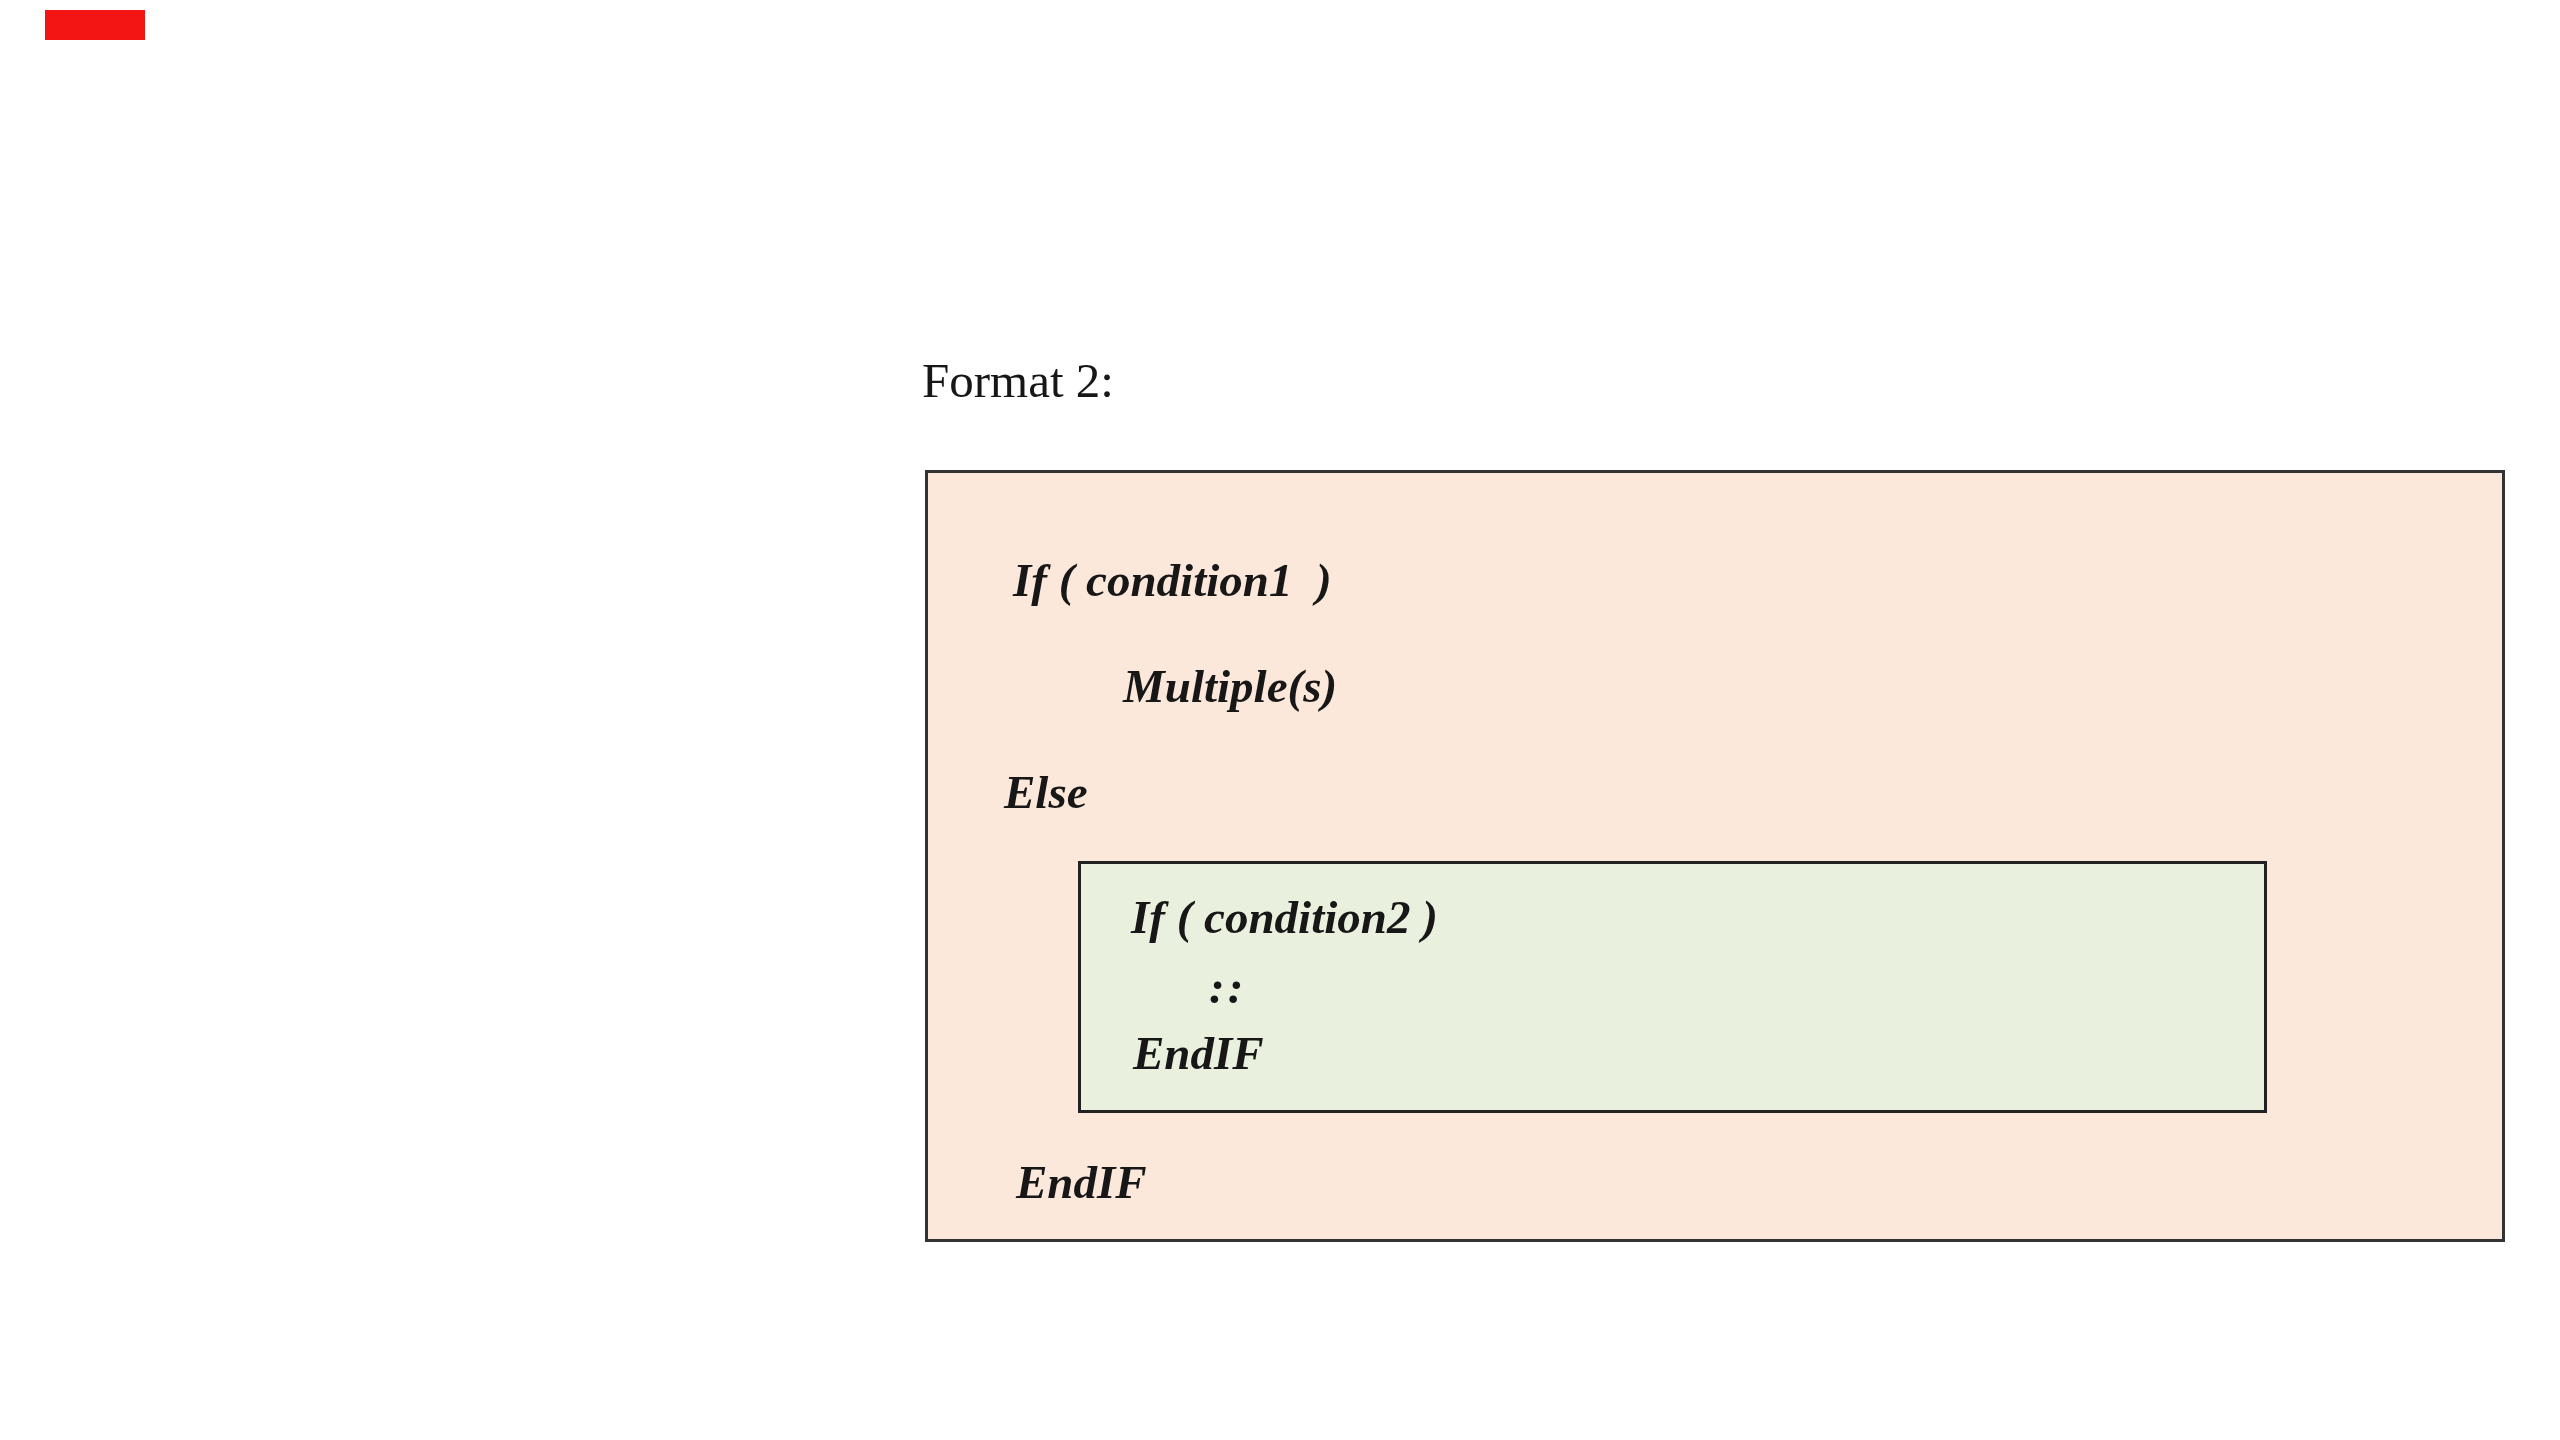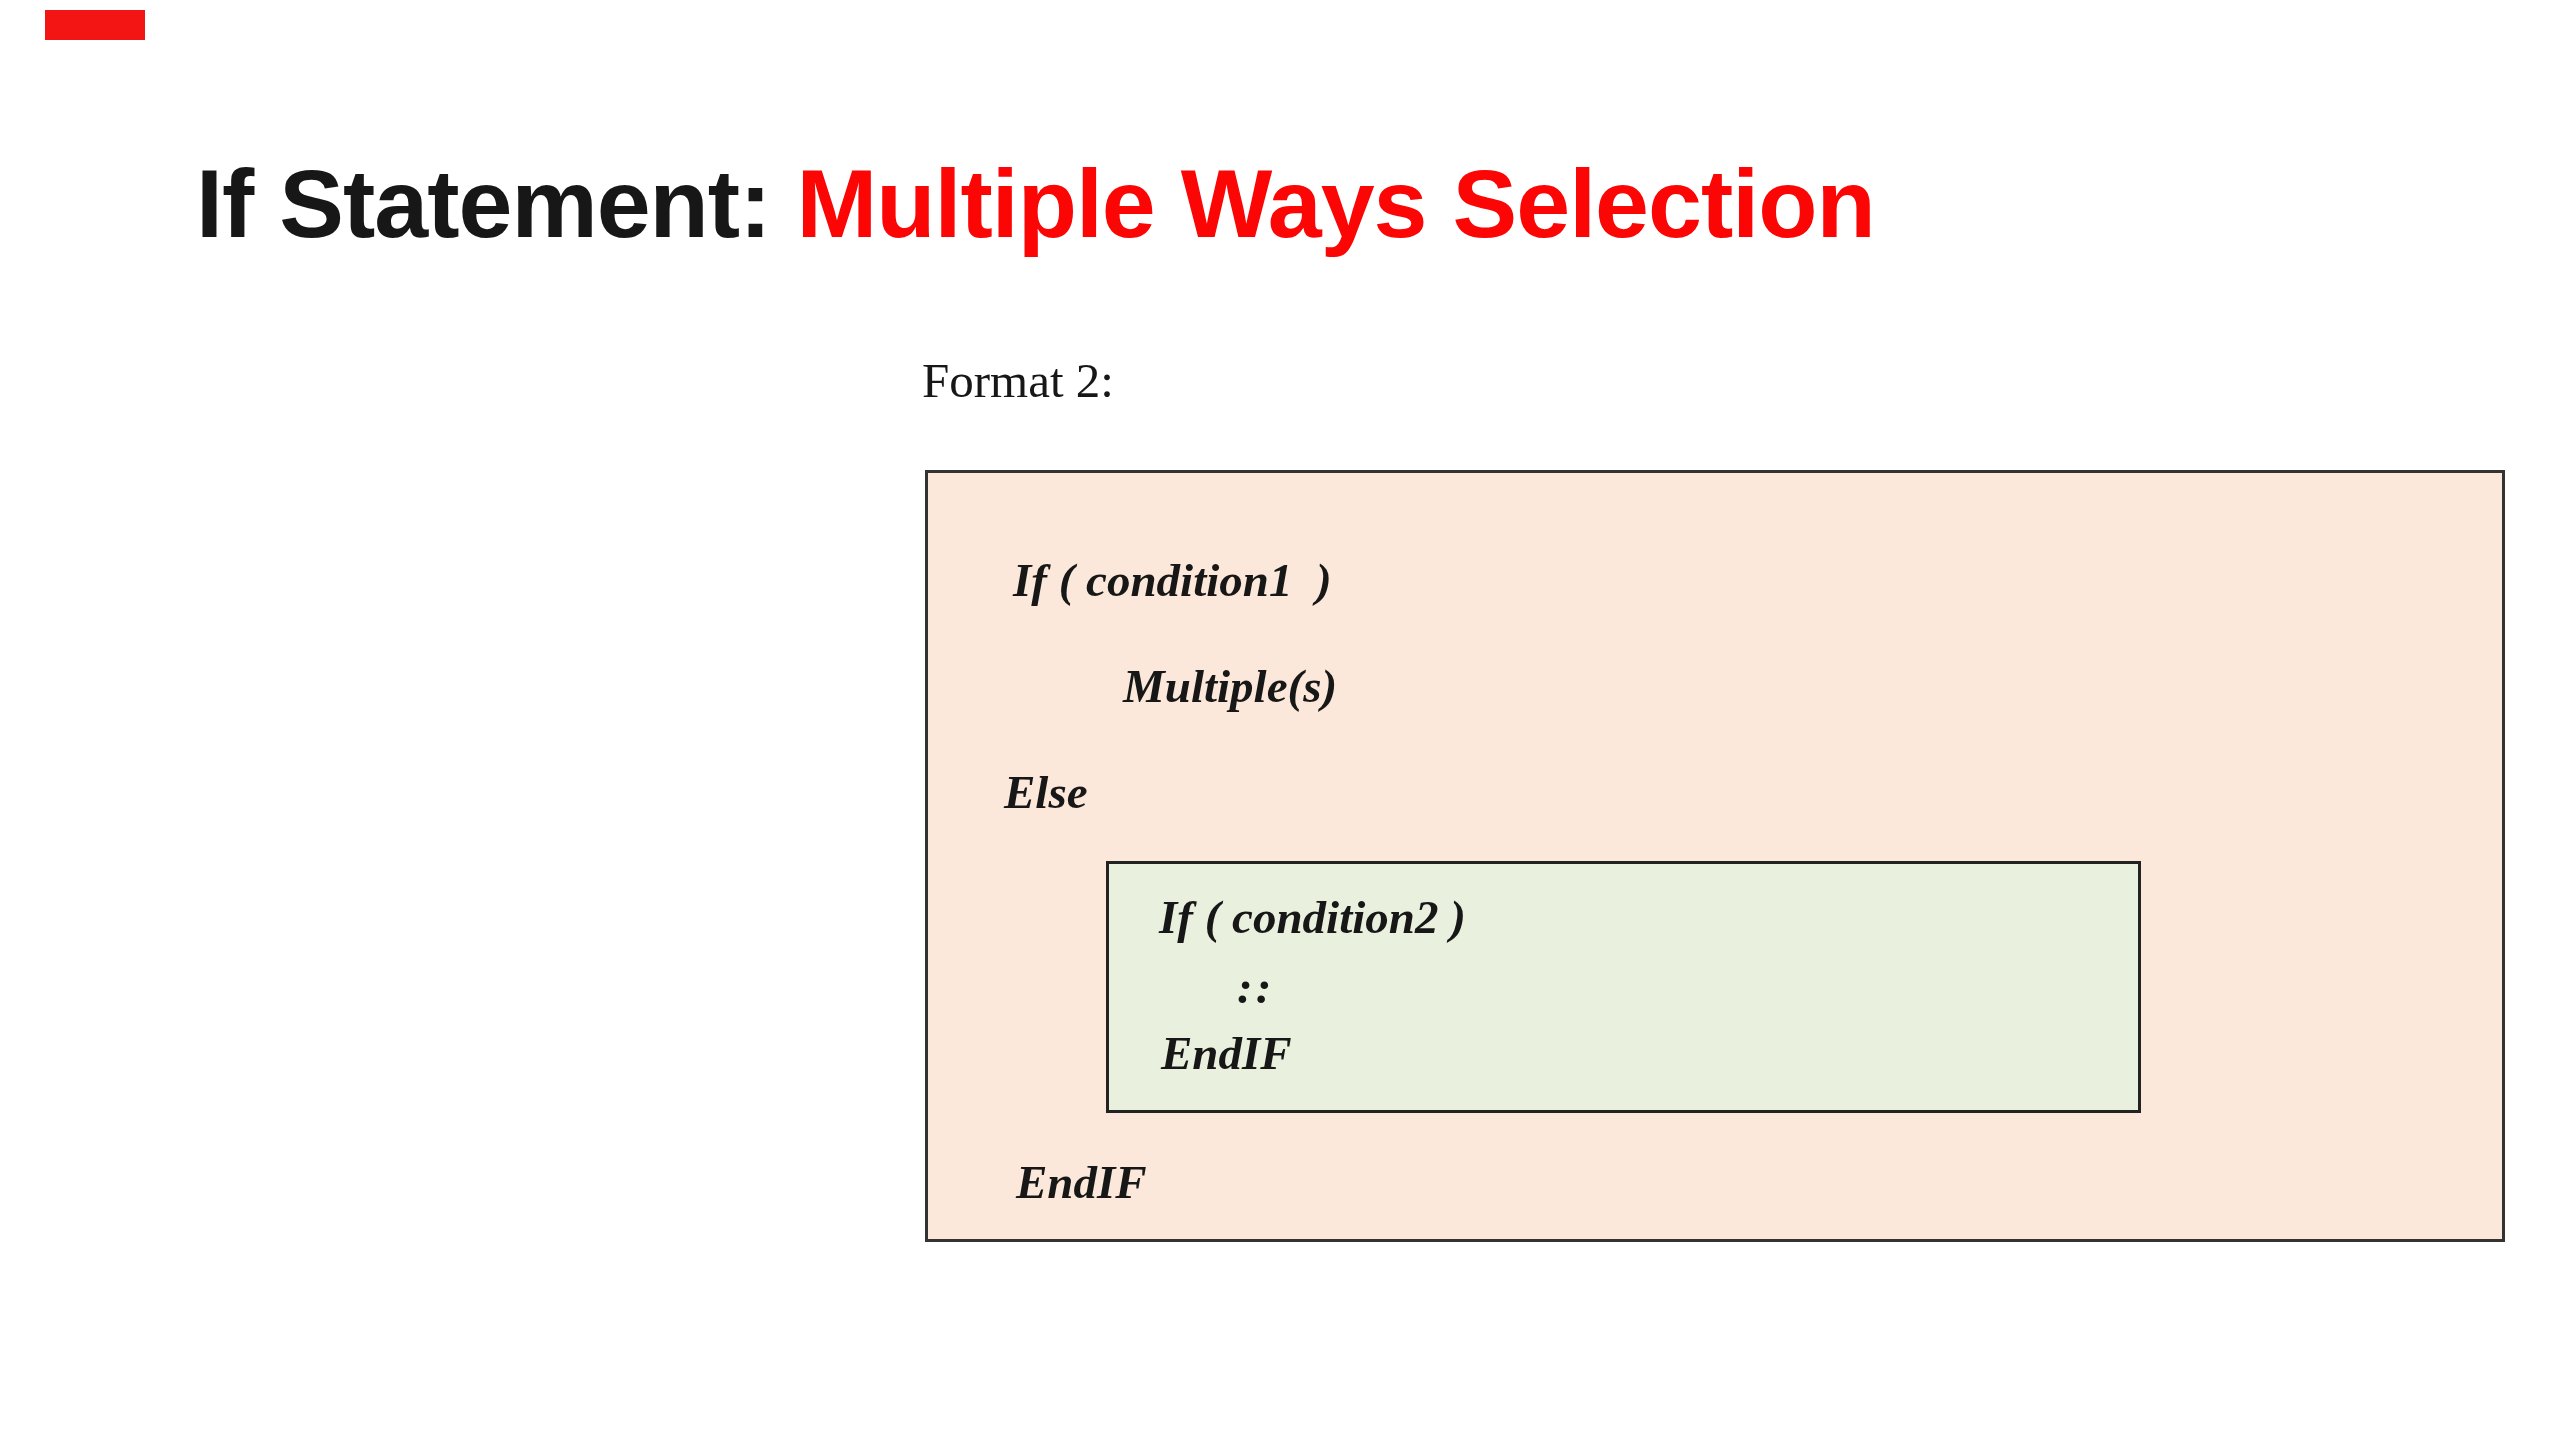--- a/index.html
+++ b/index.html
@@ -91,26 +91,25 @@
   .line-if1   { left: 85px;  top: 80px;  }
   .line-stmt  { left: 195px; top: 186px; }
   .line-else  { left: 76px;  top: 292px; }
   .line-endif { left: 88px;  top: 682px; }
 
   
   .inner-box {
     position: absolute;
     left: 150px;
     top: 388px;
-    width: 1035px;
+    width: 1189px;
     height: 252px;
     background: var(--inner-box-bg, #e9f1de);
     border: 3px solid var(--inner-box-border, #222222);
     box-sizing: border-box;
-    margin-left: 28px;
   }
   .line-if2        { left: 50px;  top: 26px;  }
   .line-ellipsis   { left: 128px; top: 96px;  letter-spacing: 3px; }
   .line-endif-in   { left: 52px;  top: 162px; }
 
   
   .note {
     position: absolute;
     left: 920px;
     top: 1260px;
@@ -123,21 +122,20 @@
     font-weight: bold;
   }
 </style>
 </head>
 <body>
 
 <div class="slide">
 
   <div class="rec-bar"></div>
 
-  <h1 class="title"><span>If Statement: </span><span class="accent">Multiple Ways Selection</span></h1>
 
 
   <div class="format-label">Format 2:</div>
 
   <div class="outer-box">
 
     <div class="code line-if1">If ( condition1  )</div>
 
     <div class="code line-stmt">Multiple(s)</div>
 

